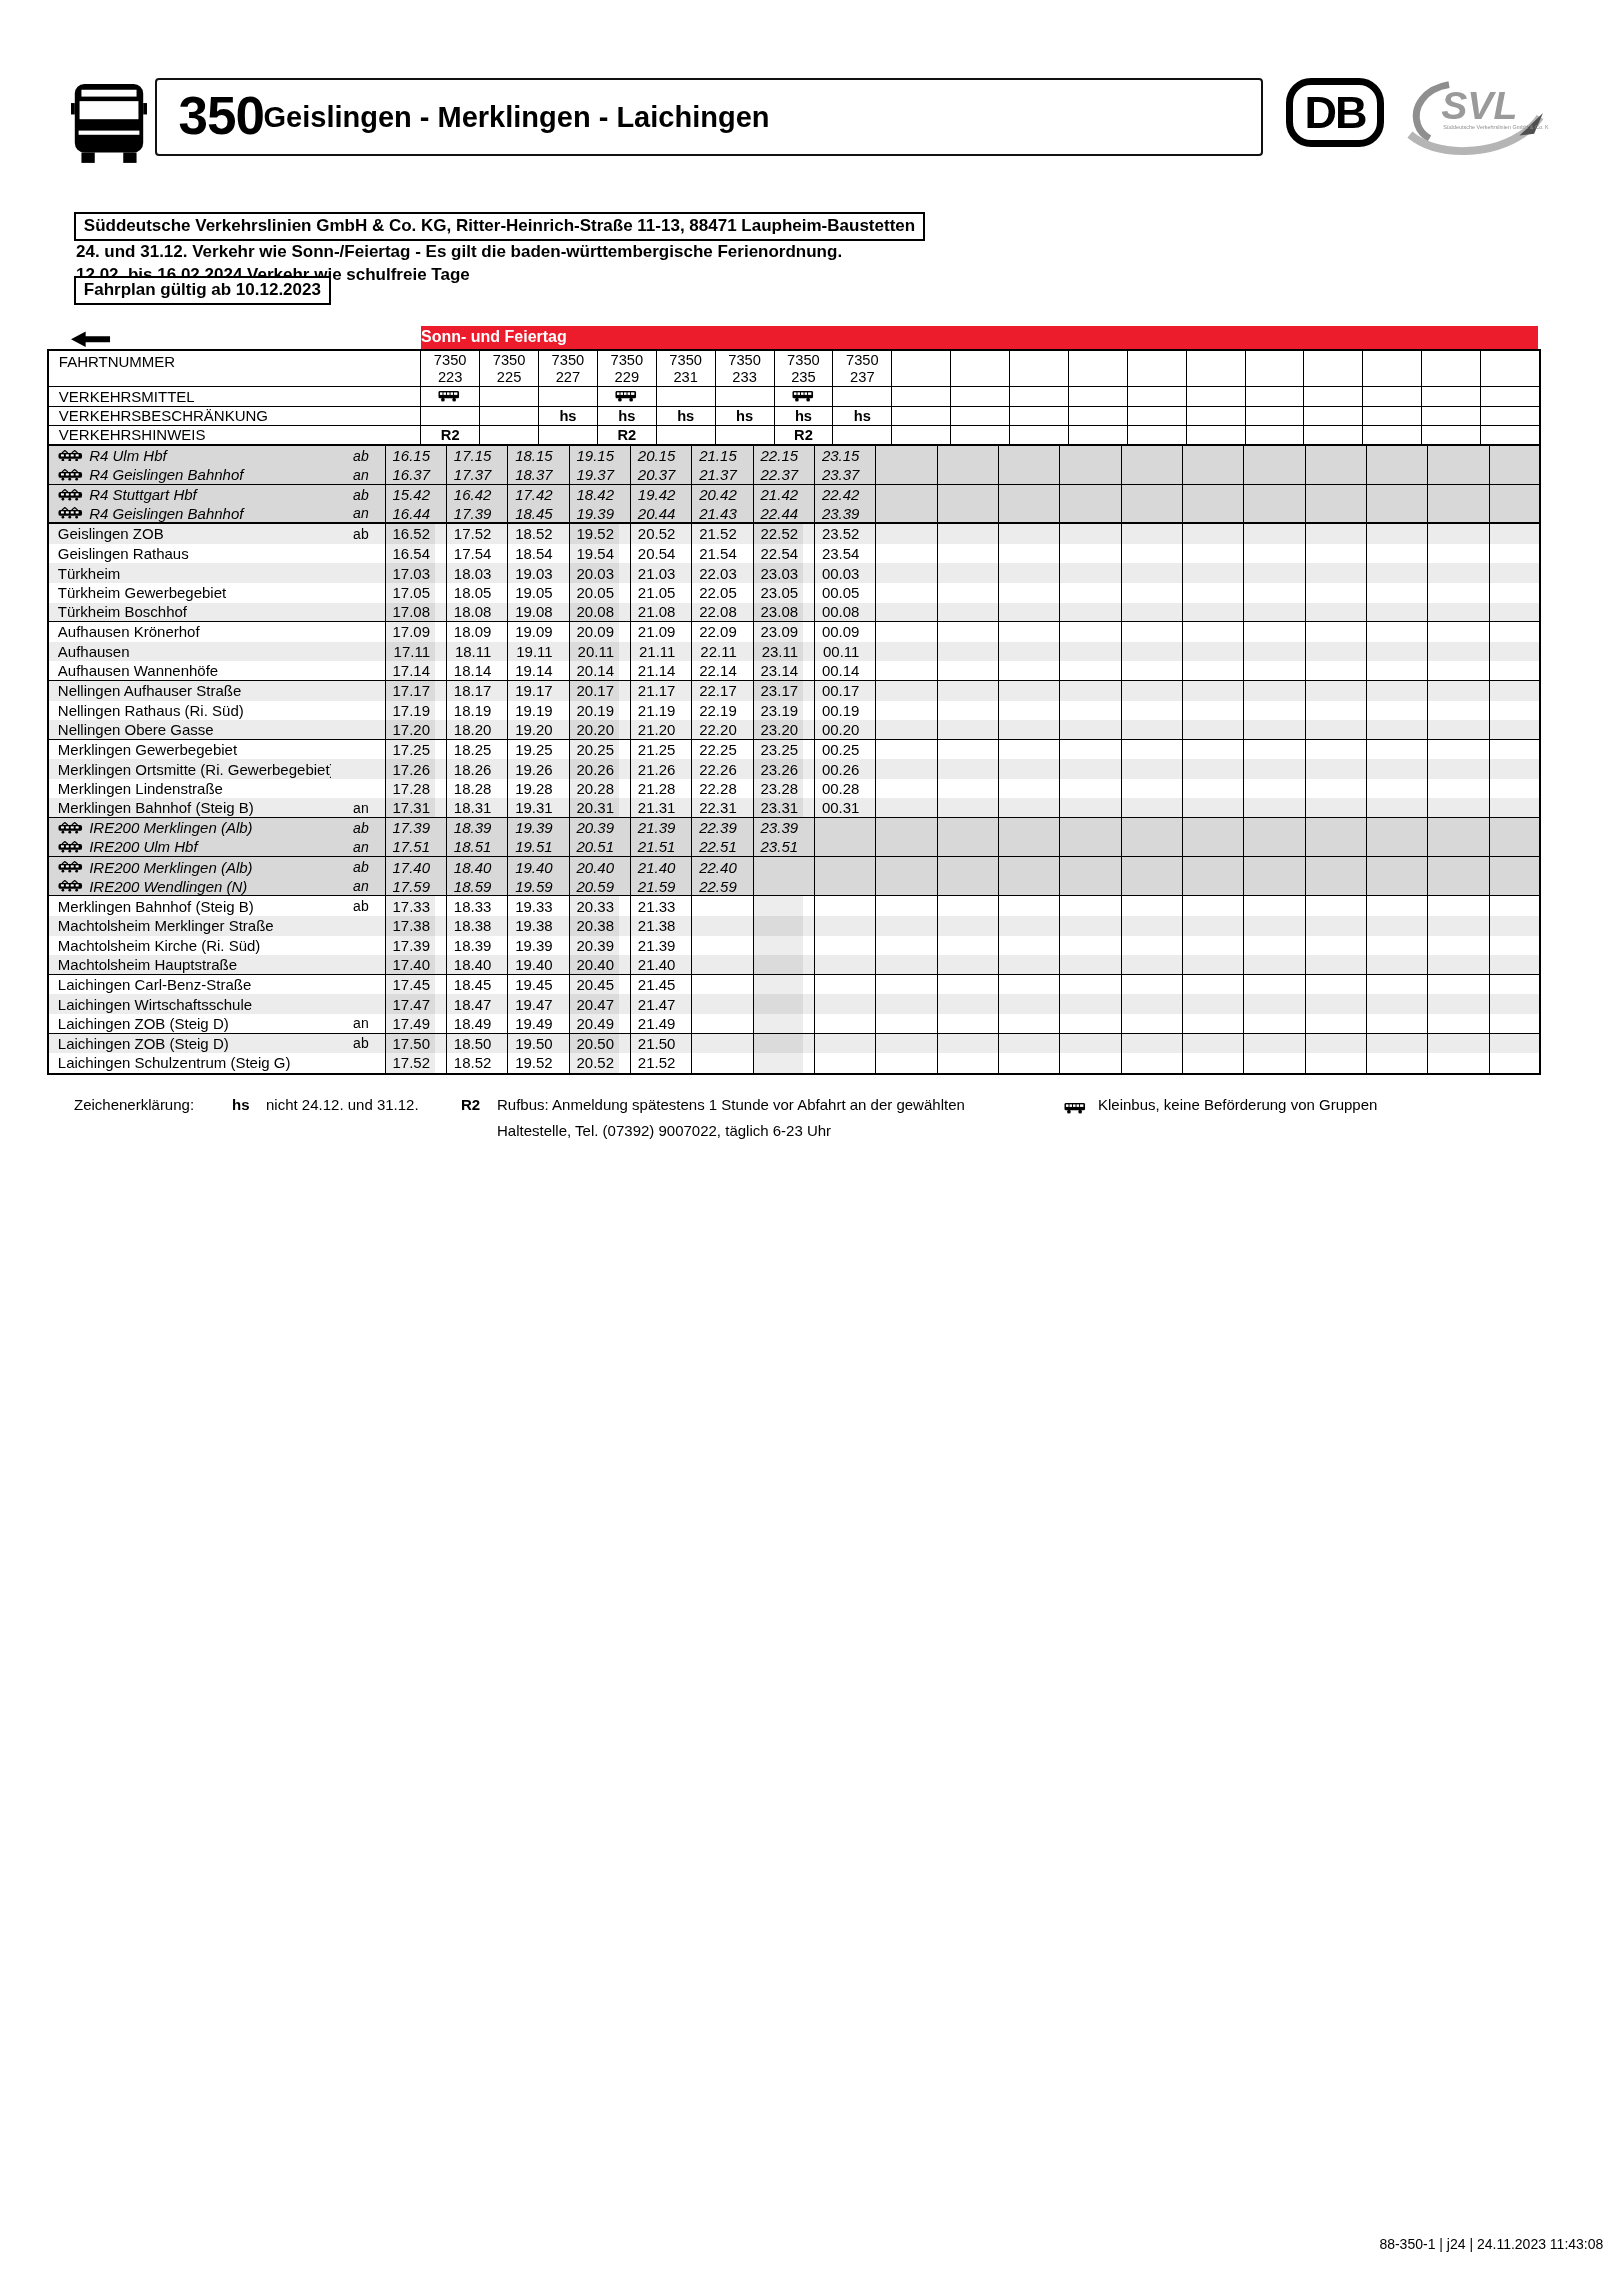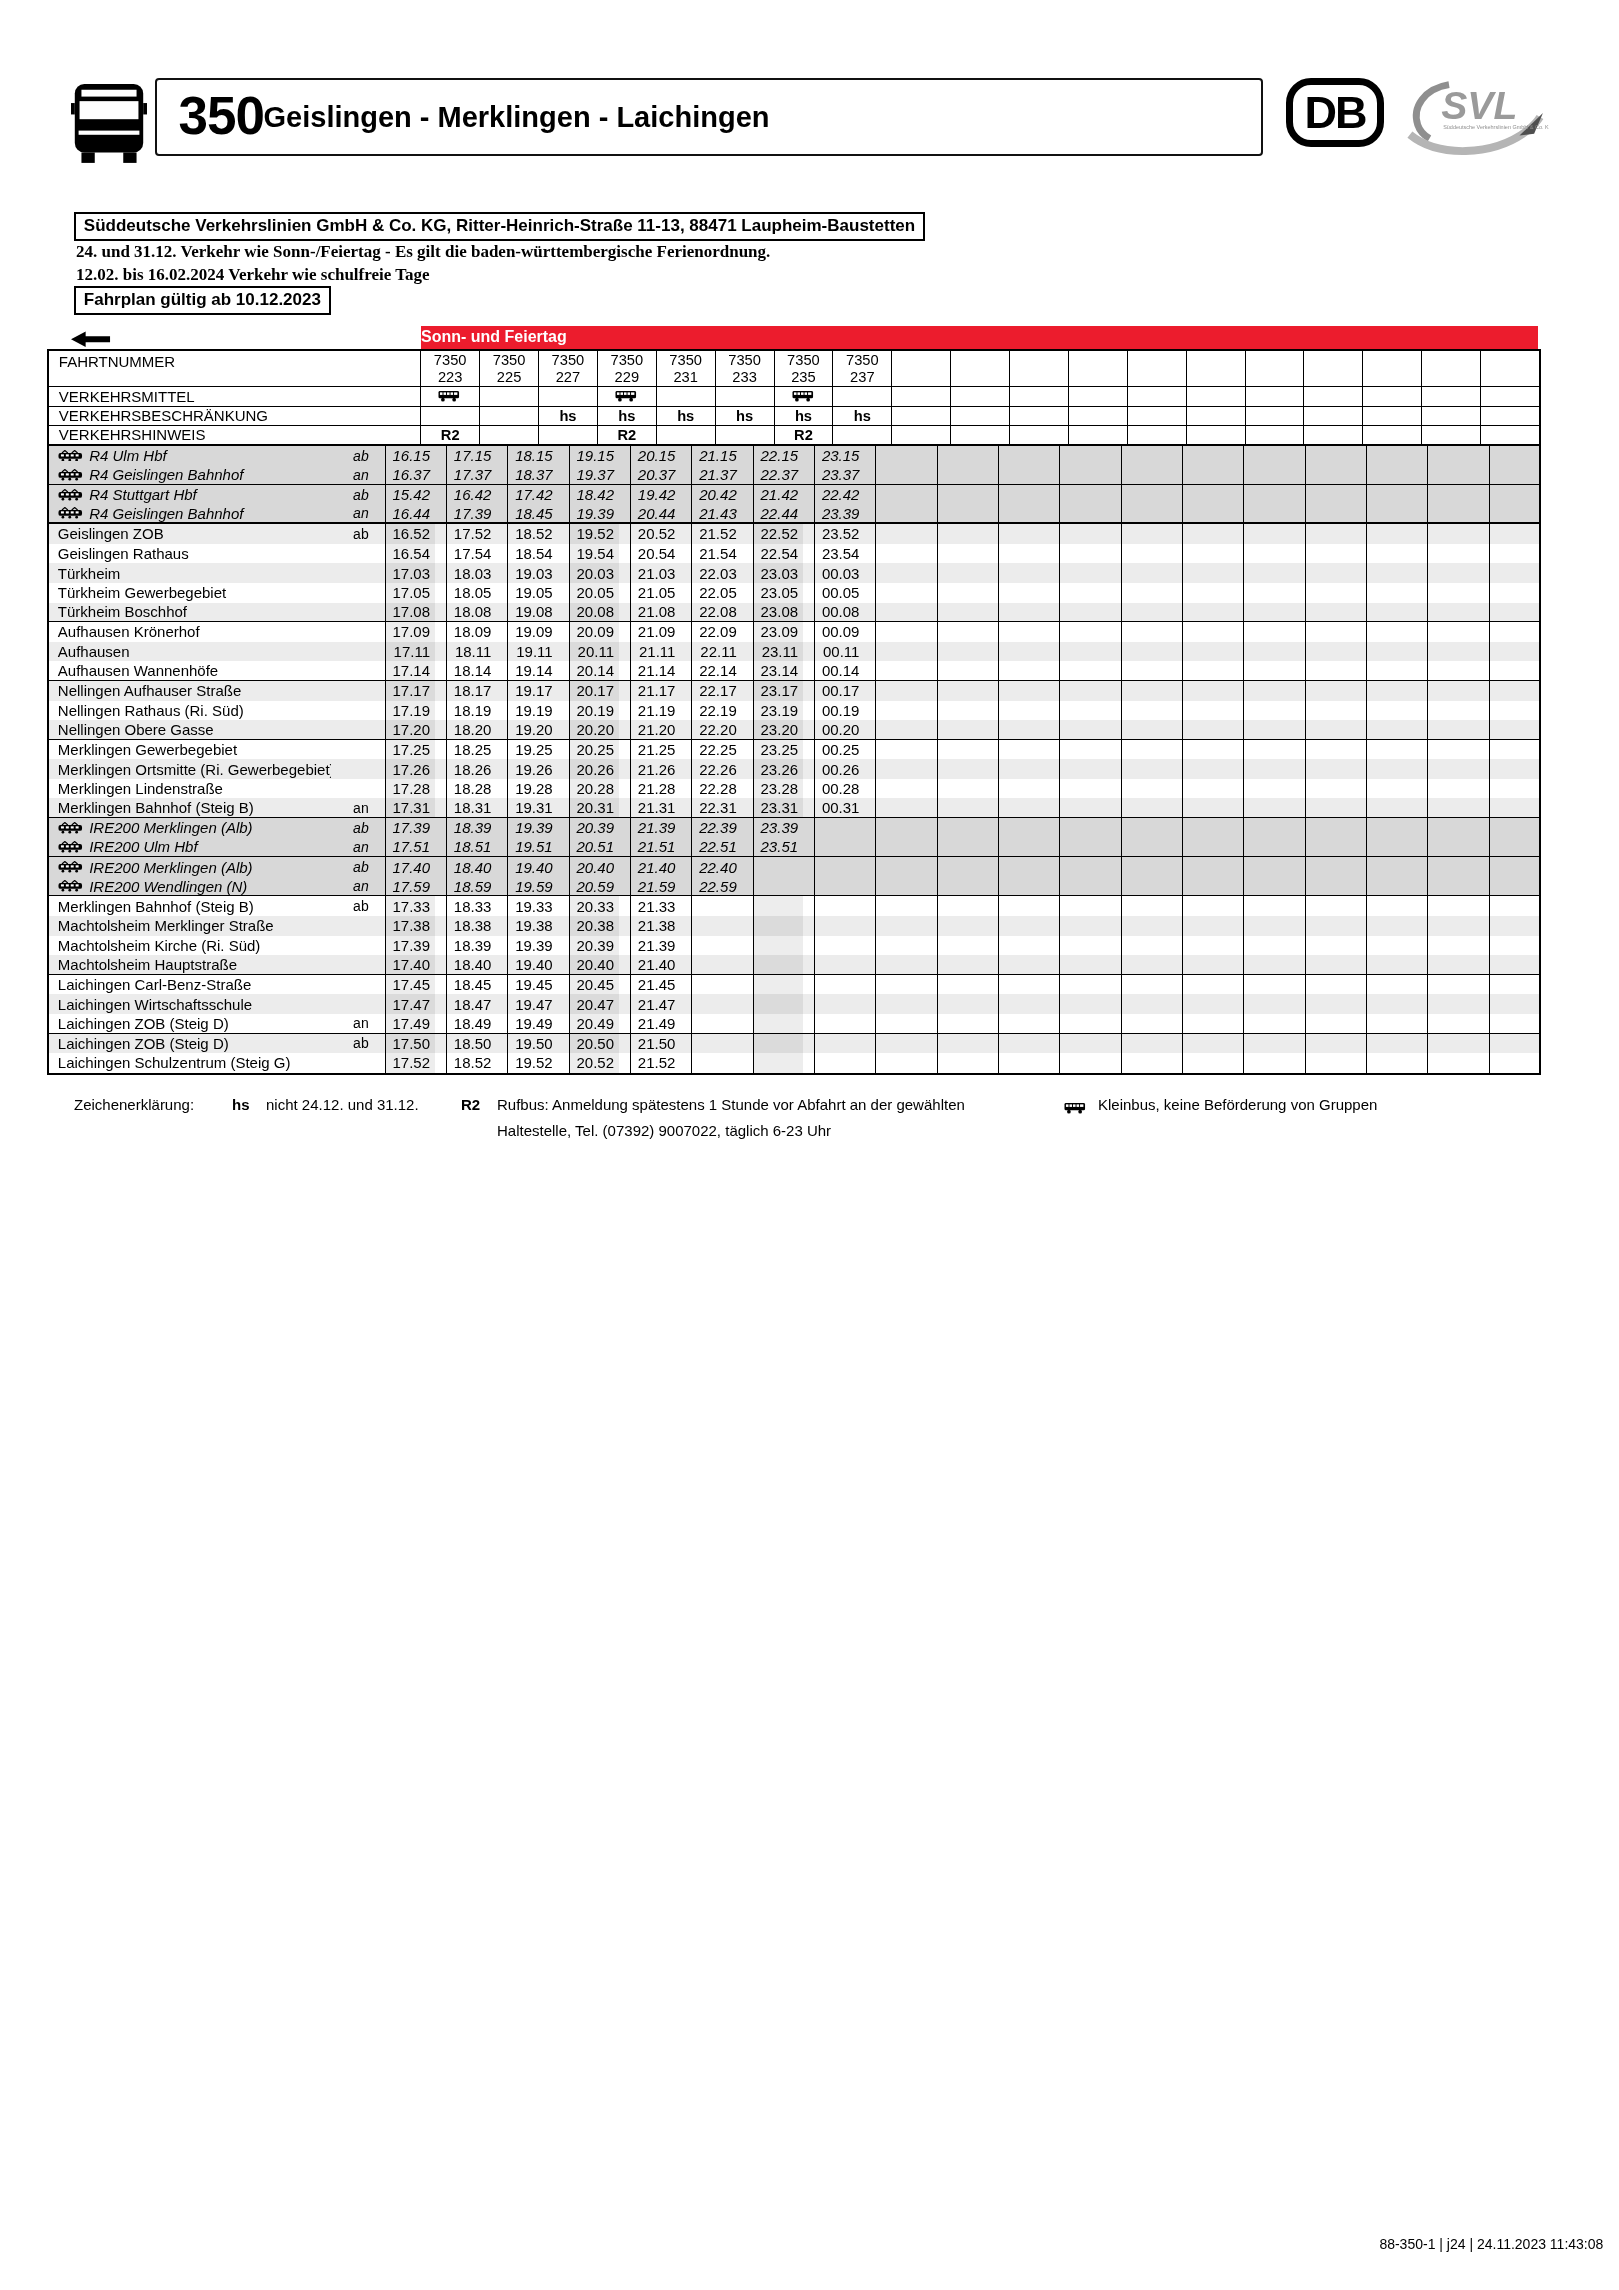--- a/index.html
+++ b/index.html
@@ -18,21 +18,21 @@
   .page-title { position:absolute; left:36px; top:50%; transform:translateY(-50%);
     width:647px; text-align:center; font-size:29px; font-weight:bold; }
   .db-logo { position:absolute; left:1286px; top:78px; width:84px; height:55px;
     border:7.8px solid #000; border-radius:25px; display:flex; align-items:center;
     justify-content:center; }
   .db-logo span { font-size:45px; font-weight:bold; letter-spacing:-2px; }
 
   
   .infobox { position:absolute; left:74px; border:2px solid #000; padding:2px 7.8px 2.9px 7.8px;
     font-size:17px; font-weight:bold; white-space:nowrap; background:#fff; }
-  .infoline { position:absolute; left:76px; font-size:17px; font-weight:bold; white-space:nowrap;font-family:Liberation Serif, serif; }
+  .infoline { position:absolute; left:76px; font-size:17px; font-weight:bold; white-space:nowrap; }
 
   
   .day-band { position:absolute; left:421px; top:326px; width:1117px; height:22.5px;
     background:var(--band-red,#ec1c2d); text-align:left; }
   .day-band span { color:#fff; font-weight:bold; font-size:16px; line-height:22.5px; }
 
   
   .grid { position:absolute; left:47px; top:349px; width:1490px;
     border:2px solid #000; background:#fff; }
   .trow { display:flex; align-items:stretch; box-sizing:border-box; }
@@ -94,21 +94,21 @@
     <path d="M54,12 C29,16 16,35 22,53 C24,59 29,64 34,67" stroke="#8f8f8f" stroke-width="7" fill="none"></path>
     <path d="M14,63 C42,86 98,86 134,59 C140,54 144,50 147,45" stroke="#b5b5b5" stroke-width="8" fill="none"></path>
     <path d="M126,64 L150,41 L141,62 Z" fill="#4f4f4f"></path>
     <text x="46" y="47" font-size="40" font-style="italic" font-weight="bold" fill="#9a9a9a">SVL</text>
     <text x="48" y="57" font-size="5.6" fill="#8f8f8f">Süddeutsche Verkehrslinien GmbH &amp; Co. KG</text>
   </svg>
 
   <div class="infobox" style="top:212px">Süddeutsche Verkehrslinien GmbH &amp; Co. KG, Ritter-Heinrich-Straße 11-13, 88471 Laupheim-Baustetten</div>
   <div class="infoline" style="top:242px">24. und 31.12. Verkehr wie Sonn-/Feiertag - Es gilt die baden-württembergische Ferienordnung.</div>
   <div class="infoline" style="top:265px">12.02. bis 16.02.2024 Verkehr wie schulfreie Tage</div>
-  <div class="infobox" style="top:286px">Fahrplan gültig ab 10.12.2023</div>
+  <div class="infobox" style="top:276px">Fahrplan gültig ab 10.12.2023</div>
 
   <svg class="abs" style="left:71px;top:330px" width="41" height="18.6" viewBox="0 0 42 19">
     <path d="M0,9.5 L15,1.5 L15,6.5 L40,6.5 L40,12.5 L15,12.5 L15,17.5 Z" fill="#000"></path>
   </svg>
 
   <div class="day-band">
     <span>Sonn- und Feiertag</span>
   </div>
 
   <div class="grid">

